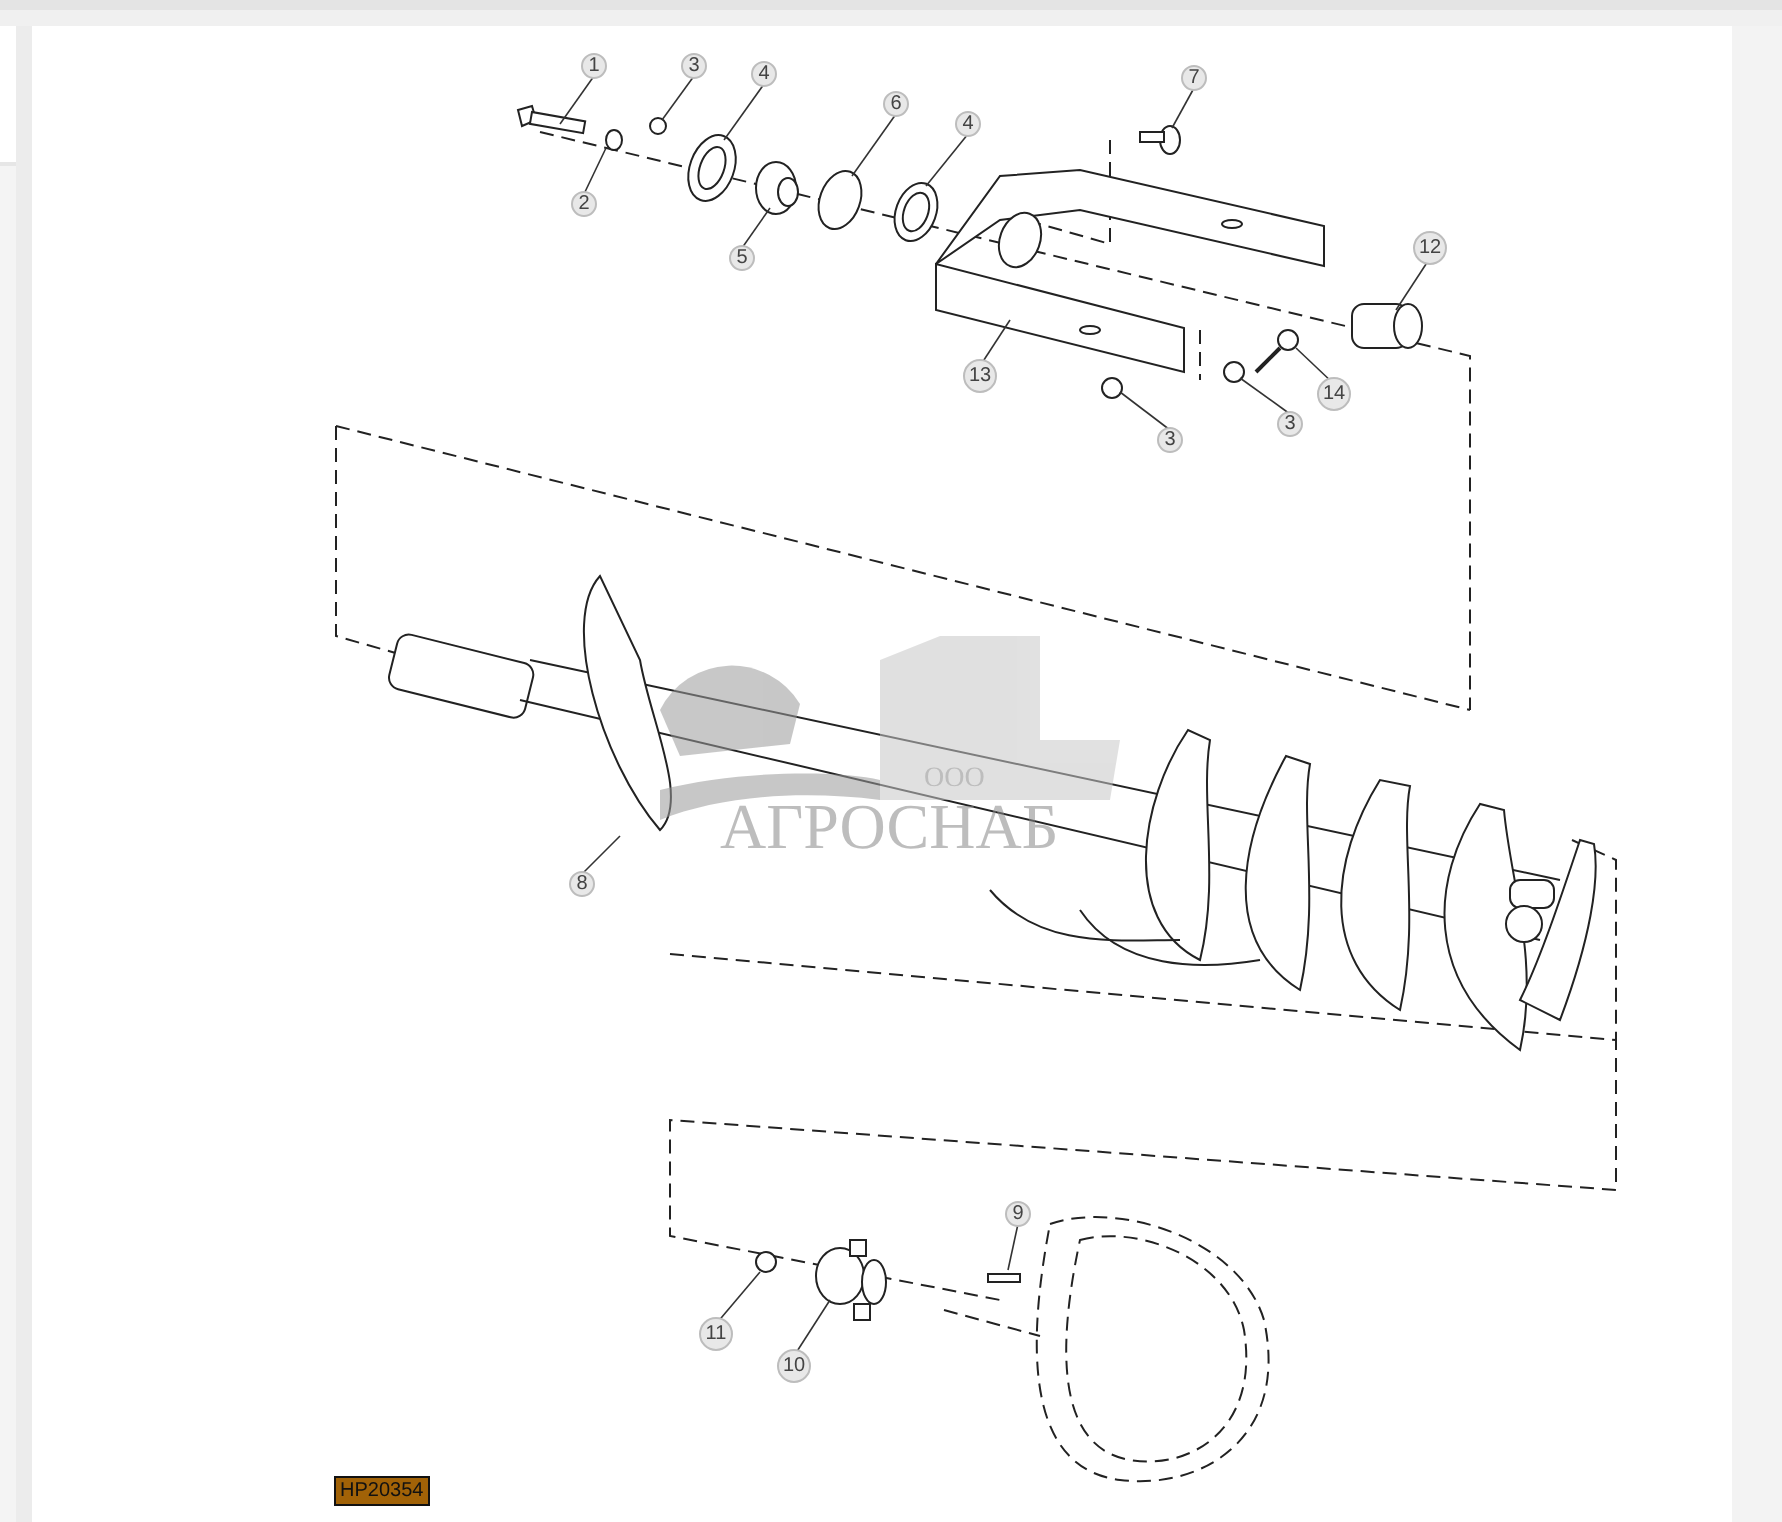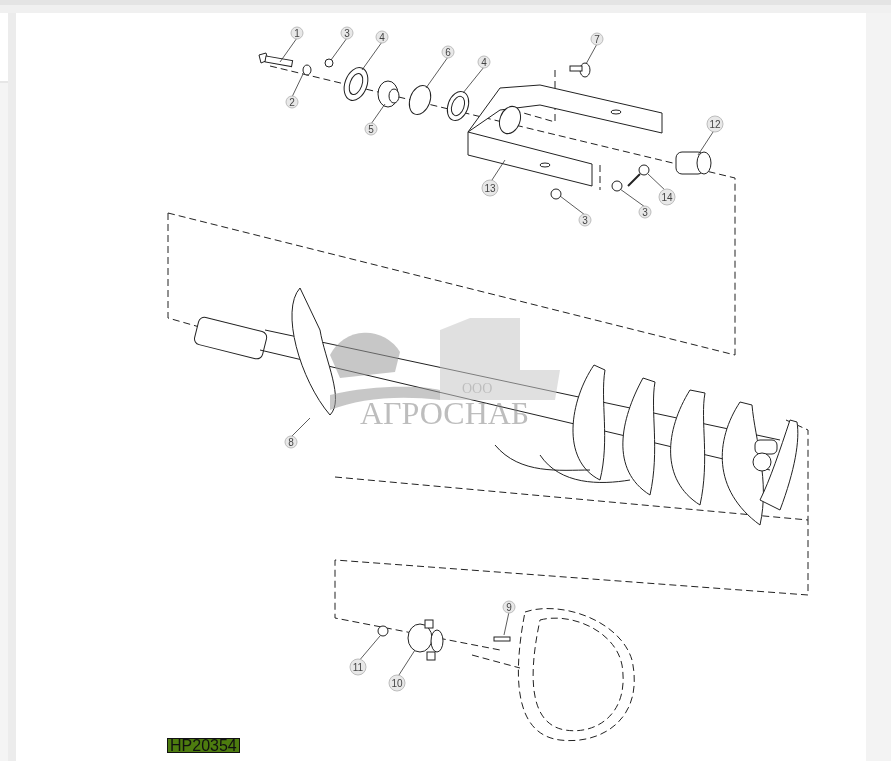--- a/index.html
+++ b/index.html
@@ -10,21 +10,21 @@
   .leftgutter { position:absolute; left:8px; top:13px; width:8px; height:748px; background:#ececec; }
   .rightgutter { position:absolute; left:866px; top:13px; width:25px; height:748px; background:#f3f3f3; }
   .canvas { position:absolute; left:16px; top:13px; width:850px; height:748px; background:#ffffff; }
   svg { position:absolute; left:0; top:0; }
   .callout circle { fill:#e8e8e8; stroke:#bdbdbd; stroke-width:1; }
   .callout text { font-size:10px; fill:#444; text-anchor:middle; dominant-baseline:central; font-family:"Liberation Sans", sans-serif; }
   .leader { stroke:#333; stroke-width:0.8; fill:none; }
   .dash { stroke:#222; stroke-width:1; stroke-dasharray:7 4; fill:none; }
   .part { stroke:#222; stroke-width:1; fill:#fff; }
   .wm text { font-family:"Liberation Serif", serif; }
-  .figlabel { position:absolute; left:167px; top:738px; border:1px solid #111; padding:0 2px; font-size:16px; line-height:13px; color:#111; background:#4d7c0f; }
+  .figlabel { position:absolute; left:167px; top:738px; border:1px solid #111; padding:0 2px; font-size:10px; line-height:13px; color:#111; background:#a16207; }
 </style>
 </head>
 <body>
 
 <div class="topbar"></div>
 <div class="topline"></div>
 <div class="leftpanel"></div>
 <div class="leftgutter"></div>
 <div class="rightgutter"></div>
 <div class="canvas"></div>

